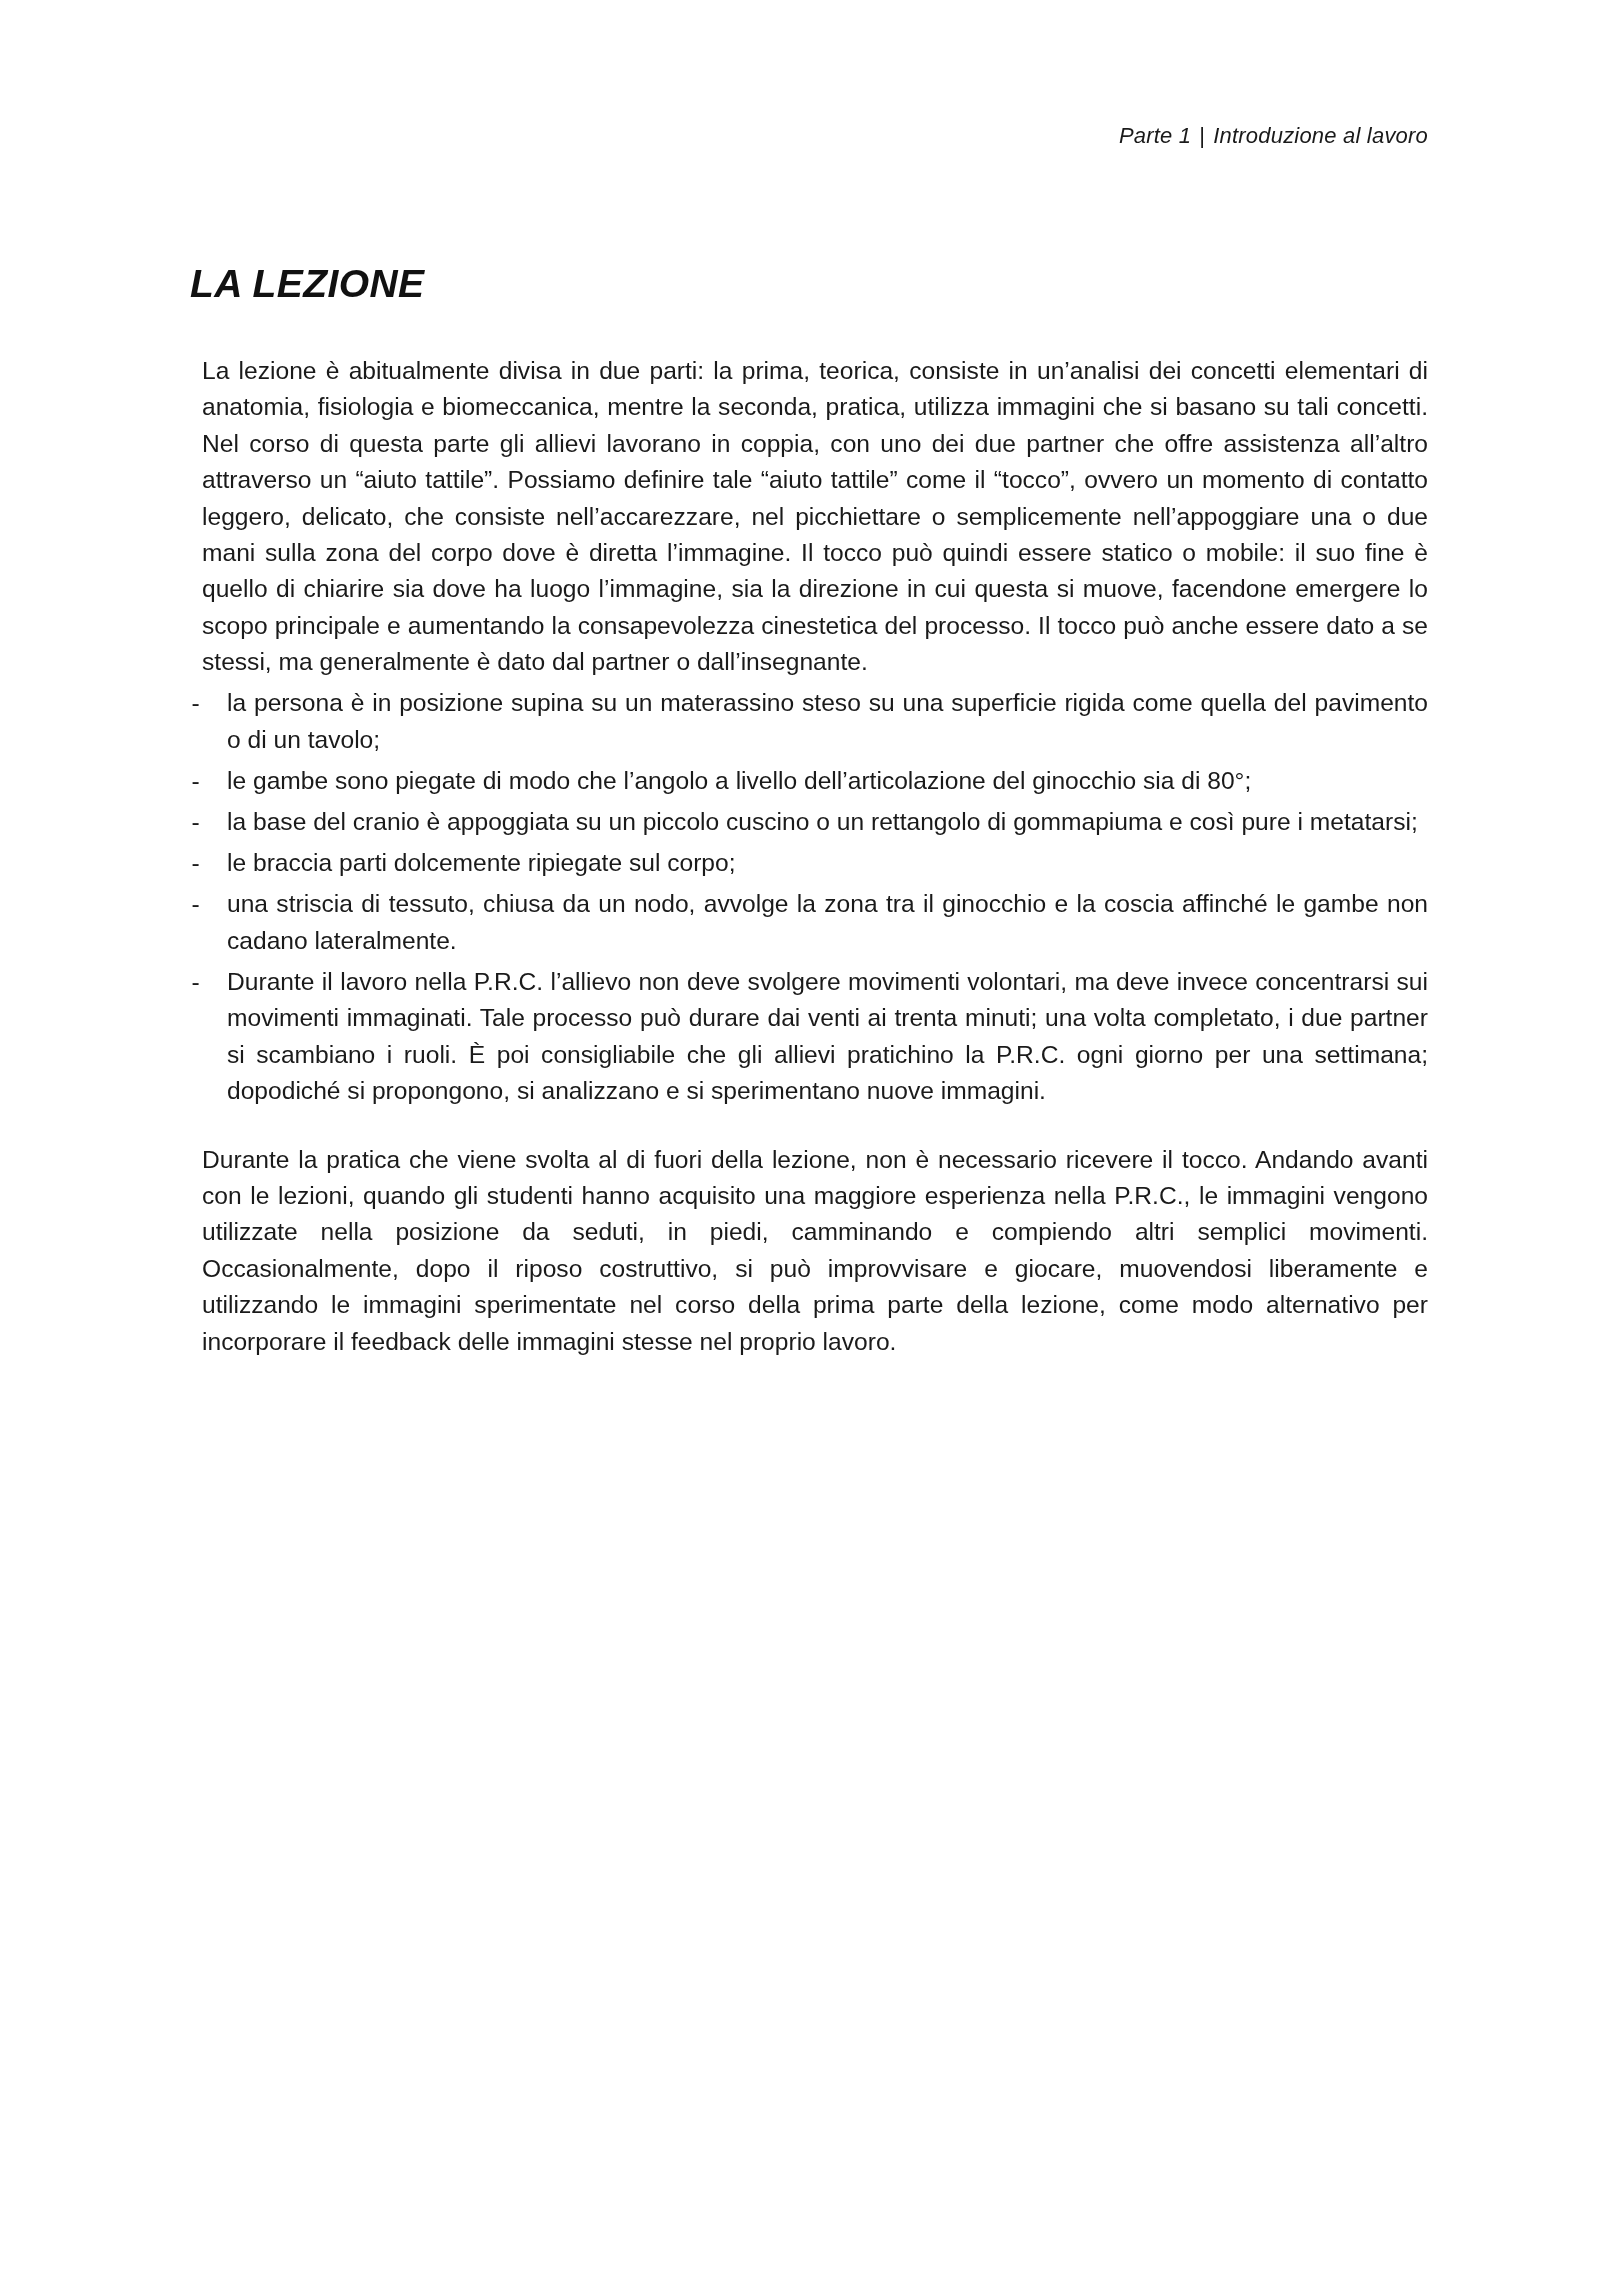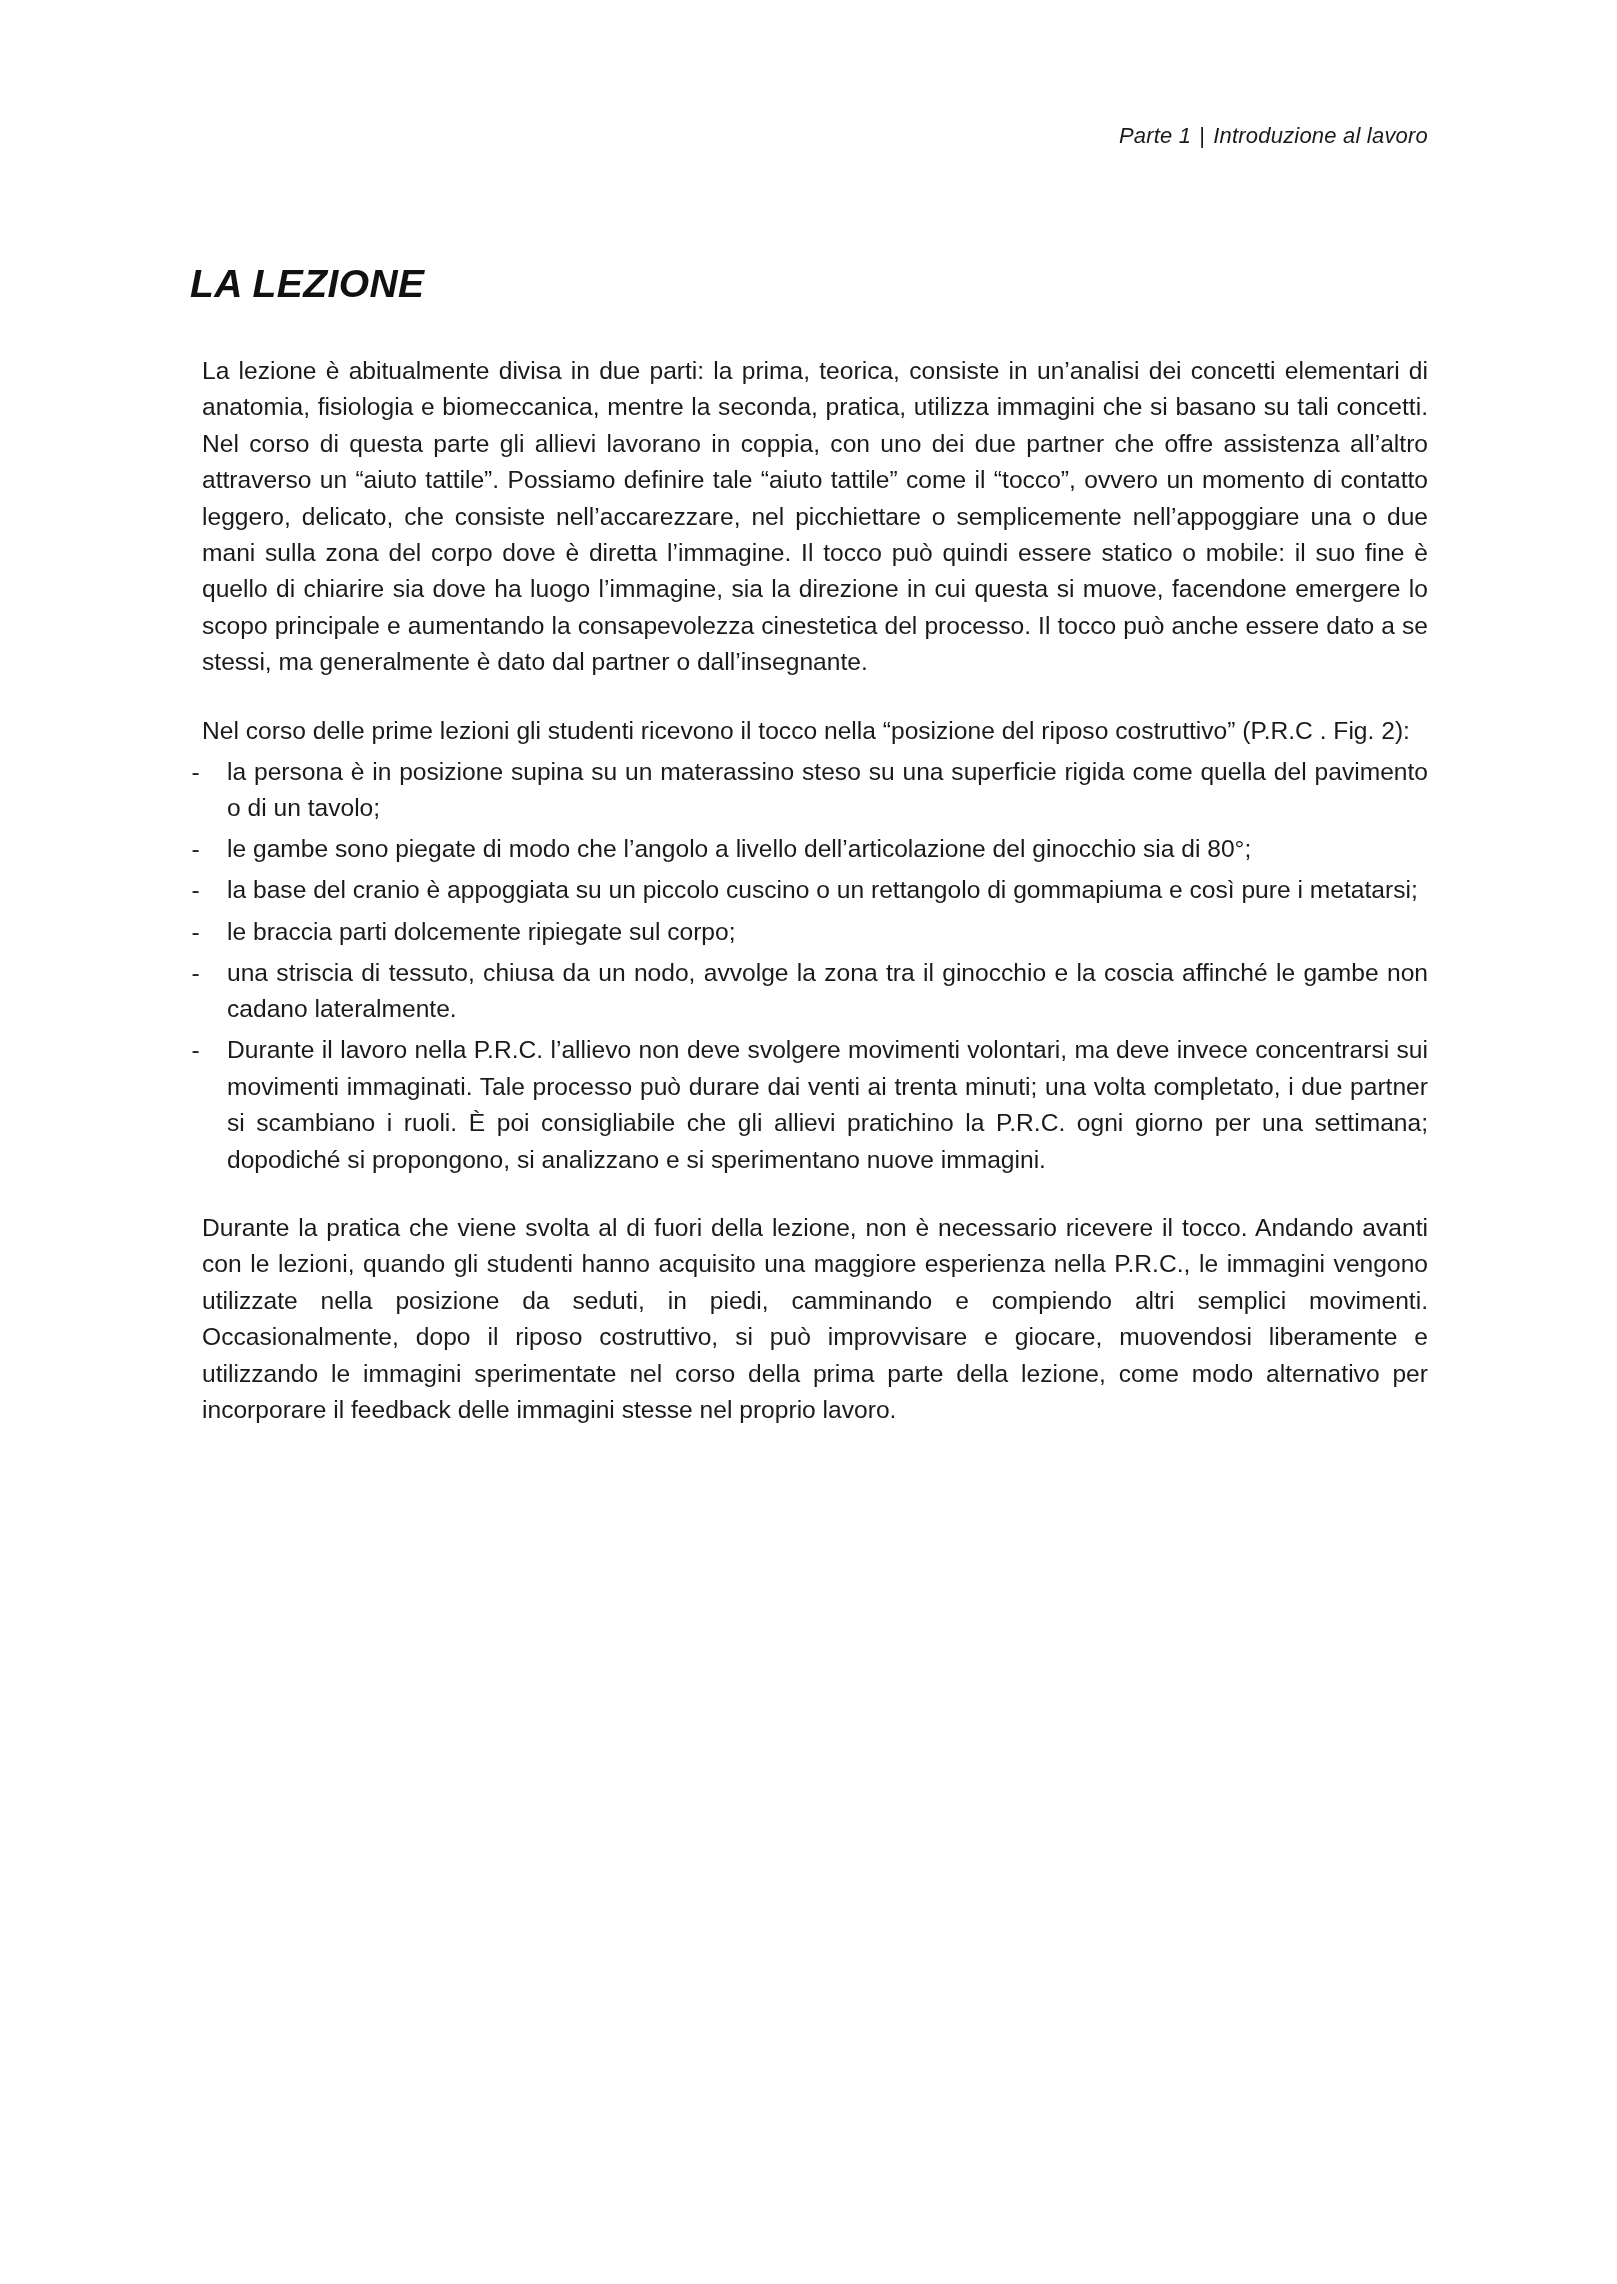--- a/index.html
+++ b/index.html
@@ -96,21 +96,20 @@
   <div class="content">
 
     <div class="running-head">
       <span>Parte 1</span><span class="sep">|</span><span>Introduzione al lavoro</span>
     </div>
 
     <h1 class="chapter-title">LA LEZIONE</h1>
 
     <p class="body-par first">La lezione è abitualmente divisa in due parti: la prima, teorica, consiste in un’analisi dei concetti elementari di anatomia, fisiologia e biomeccanica, mentre la seconda, pratica, utilizza immagini che si basano su tali concetti. Nel corso di questa parte gli allievi lavorano in coppia, con uno dei due partner che offre assistenza all’altro attraverso un “aiuto tattile”. Possiamo definire tale “aiuto tattile” come il “tocco”, ovvero un momento di contatto leggero, delicato, che consiste nell’accarezzare, nel picchiettare o semplicemente nell’appoggiare una o due mani sulla zona del corpo dove è diretta l’immagine. Il tocco può quindi essere statico o mobile: il suo fine è quello di chiarire sia dove ha luogo l’immagine, sia la direzione in cui questa si muove, facendone emergere lo scopo principale e aumentando la consapevolezza cinestetica del processo. Il tocco può anche essere dato a se stessi, ma generalmente è dato dal partner o dall’insegnante.</p>
 
-    <p class="body-par">Nel corso delle prime lezioni gli studenti ricevono il tocco nella “posizione del riposo costruttivo” (P.R.C . Fig. 2):</p>
 
     <ul class="dash-list">
       <li><span class="dash">-</span><span>la persona è in posizione supina su un materassino steso su una superficie rigida come quella del pavimento o di un tavolo;</span></li>
       <li><span class="dash">-</span><span>le gambe sono piegate di modo che l’angolo a livello dell’articolazione del ginocchio sia di 80°;</span></li>
       <li><span class="dash">-</span><span>la base del cranio è appoggiata su un piccolo cuscino o un rettangolo di gommapiuma e così pure i metatarsi;</span></li>
       <li><span class="dash">-</span><span>le braccia parti dolcemente ripiegate sul corpo;</span></li>
       <li><span class="dash">-</span><span>una striscia di tessuto, chiusa da un nodo, avvolge la zona tra il ginocchio e la coscia affinché le gambe non cadano lateralmente.</span></li>
       <li><span class="dash">-</span><span>Durante il lavoro nella P.R.C. l’allievo non deve svolgere movimenti volontari, ma deve invece concentrarsi sui movimenti immaginati. Tale processo può durare dai venti ai trenta minuti; una volta completato, i due partner si scambiano i ruoli. È poi consigliabile che gli allievi pratichino la P.R.C. ogni giorno per una settimana; dopodiché si propongono, si analizzano e si sperimentano nuove immagini.</span></li>
     </ul>
 

